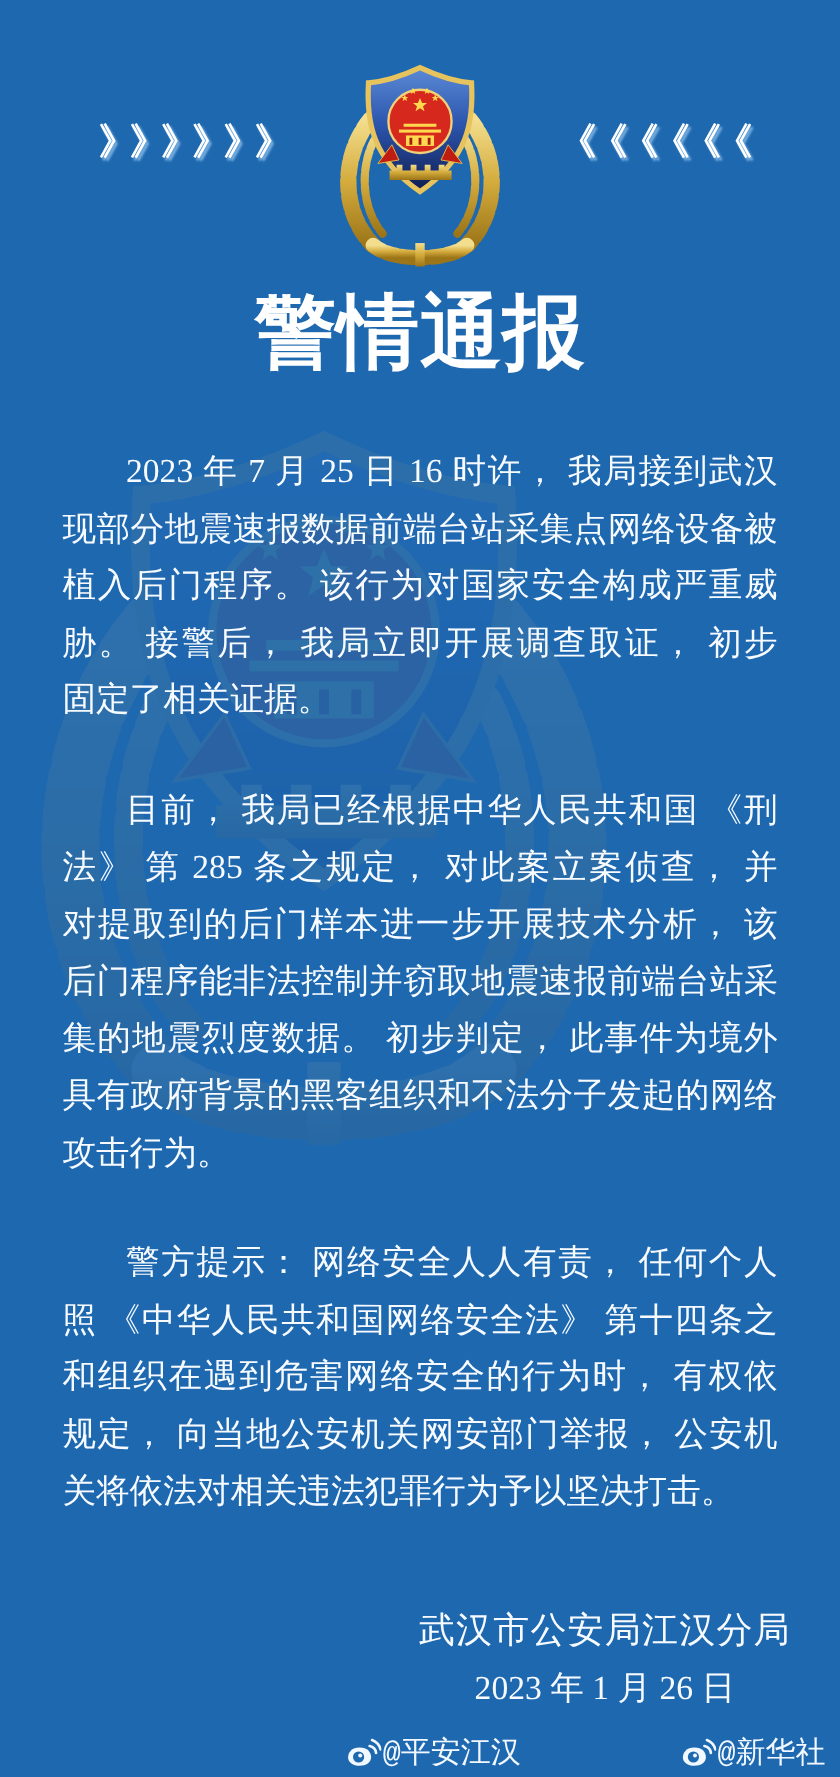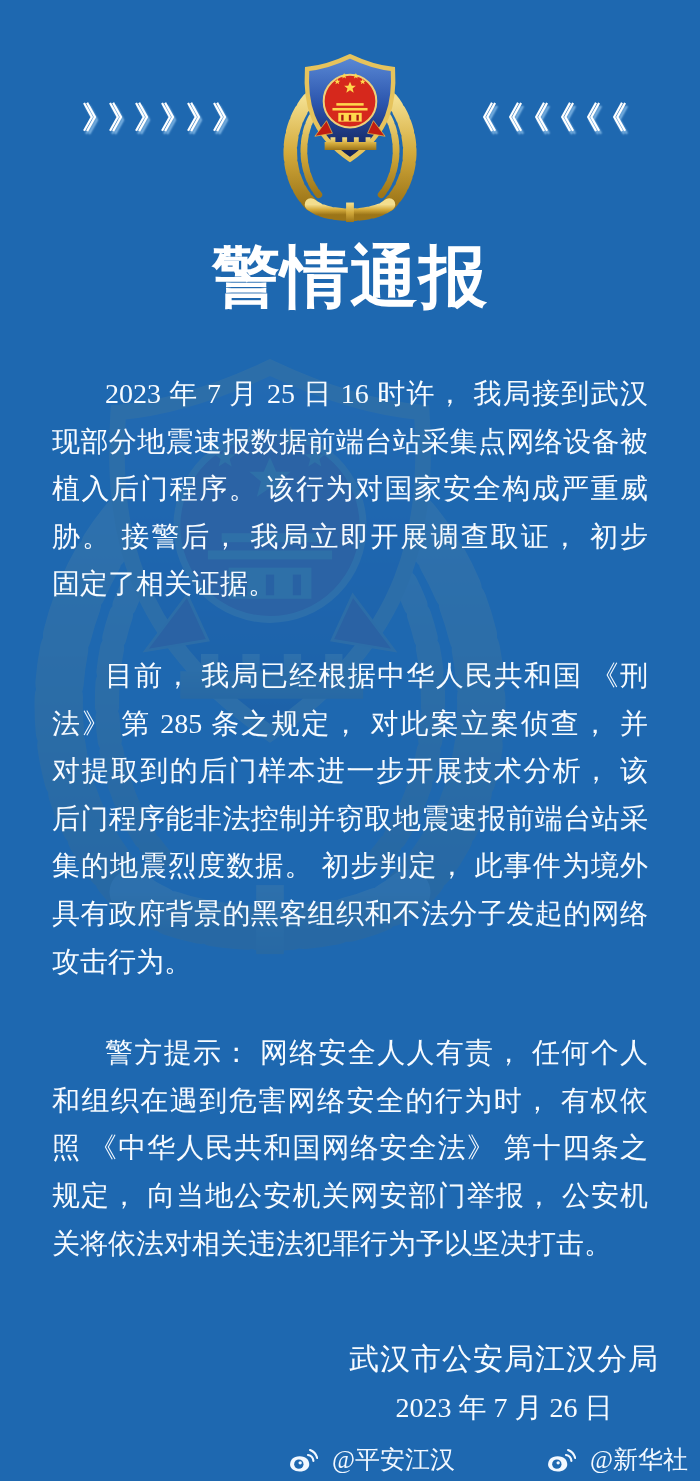--- a/index.html
+++ b/index.html
@@ -63,24 +63,24 @@
     position:absolute;top:1334px;right:31px;
     width:330px;
     text-align:center;
     color:#f7fbff;
   }
   .signature .agency{font-size:30px;line-height:50px;letter-spacing:1px;}
   .signature .date{font-size:28px;line-height:48px;}
   
   .footer-item{
     position:absolute;top:1443px;
-    display:flex;align-items:center;gap:14px;
+    display:flex;align-items:center;gap:1px;
     font-size:25px;
     color:#f2f8ff;
-    font-family:Liberation Serif, serif;
+    font-family:Liberation Mono, monospace;
   }
   .footer-item.left{left:288px;}
   .footer-item.right{right:12px;}
   .weibo-icon{width:30px;height:26px;display:block;}
 </style>
 </head>
 <body>
 
 <div class="poster">
 
@@ -160,29 +160,29 @@
       <div class="line">胁。 接警后， 我局立即开展调查取证， 初步</div>
       <div class="line plast">固定了相关证据。</div>
       <div class="line indent">目前， 我局已经根据中华人民共和国 《刑</div>
       <div class="line">法》 第 285 条之规定， 对此案立案侦查， 并</div>
       <div class="line">对提取到的后门样本进一步开展技术分析， 该</div>
       <div class="line">后门程序能非法控制并窃取地震速报前端台站采</div>
       <div class="line">集的地震烈度数据。 初步判定， 此事件为境外</div>
       <div class="line">具有政府背景的黑客组织和不法分子发起的网络</div>
       <div class="line plast">攻击行为。</div>
       <div class="line indent">警方提示： 网络安全人人有责， 任何个人</div>
+      <div class="line">照 《中华人民共和国网络安全法》 第十四条之</div>
       <div class="line">和组织在遇到危害网络安全的行为时， 有权依</div>
-      <div class="line">照 《中华人民共和国网络安全法》 第十四条之</div>
       <div class="line">规定， 向当地公安机关网安部门举报， 公安机</div>
       <div class="line plast">关将依法对相关违法犯罪行为予以坚决打击。</div>
     </div>
 
   <div class="signature">
     <div class="agency">武汉市公安局江汉分局</div>
-    <div class="date">2023 年 7 月 26 日</div>
+    <div class="date">2023 年 1 月 26 日</div>
   </div>
 
   <div class="footer-item left">
     <svg class="weibo-icon" style="color:#f2f8ff">
       <use href="#weibo-sym" width="30" height="26"></use>
     </svg>
     <span>@平安江汉</span>
   </div>
   <div class="footer-item right">
     <svg class="weibo-icon" style="color:#f2f8ff">

